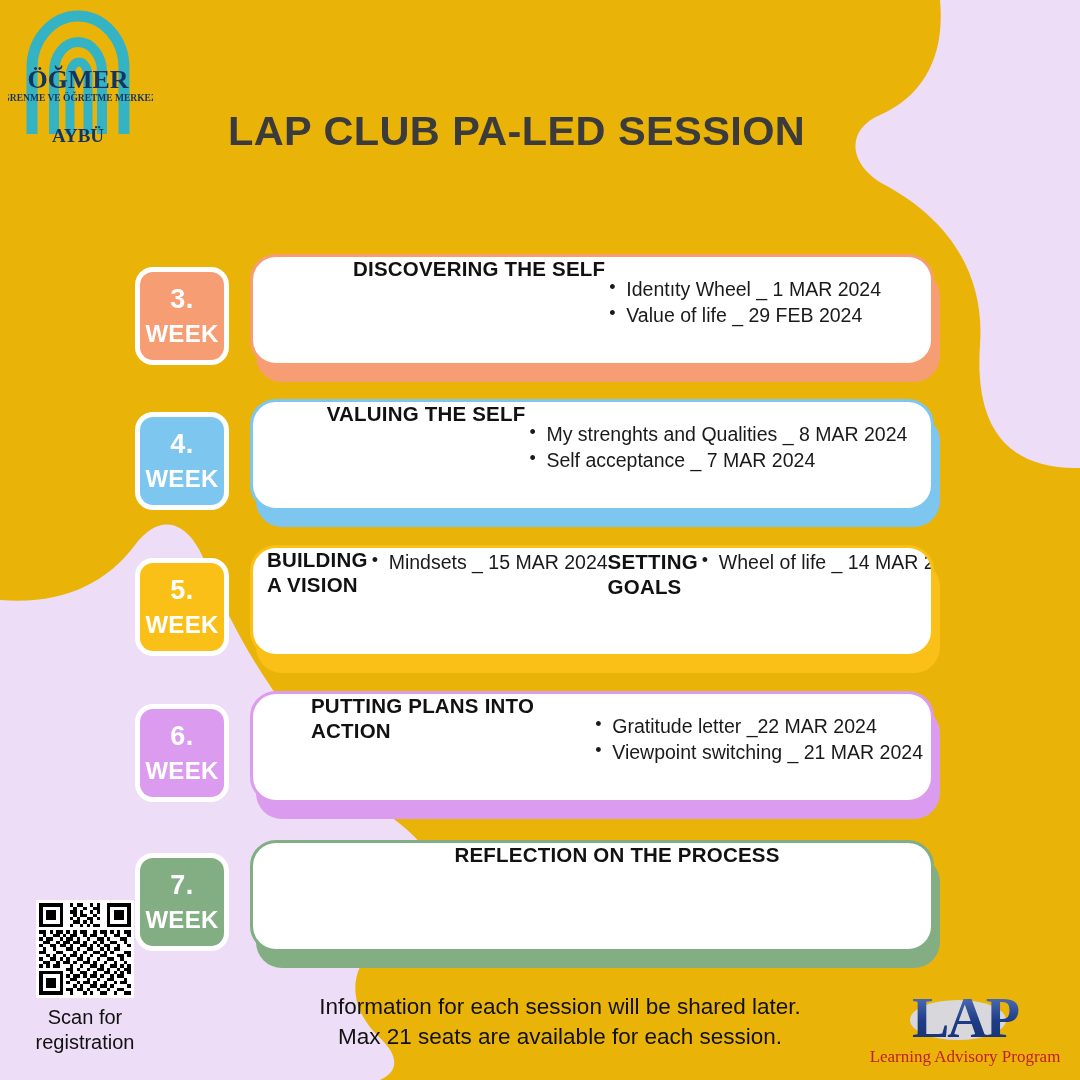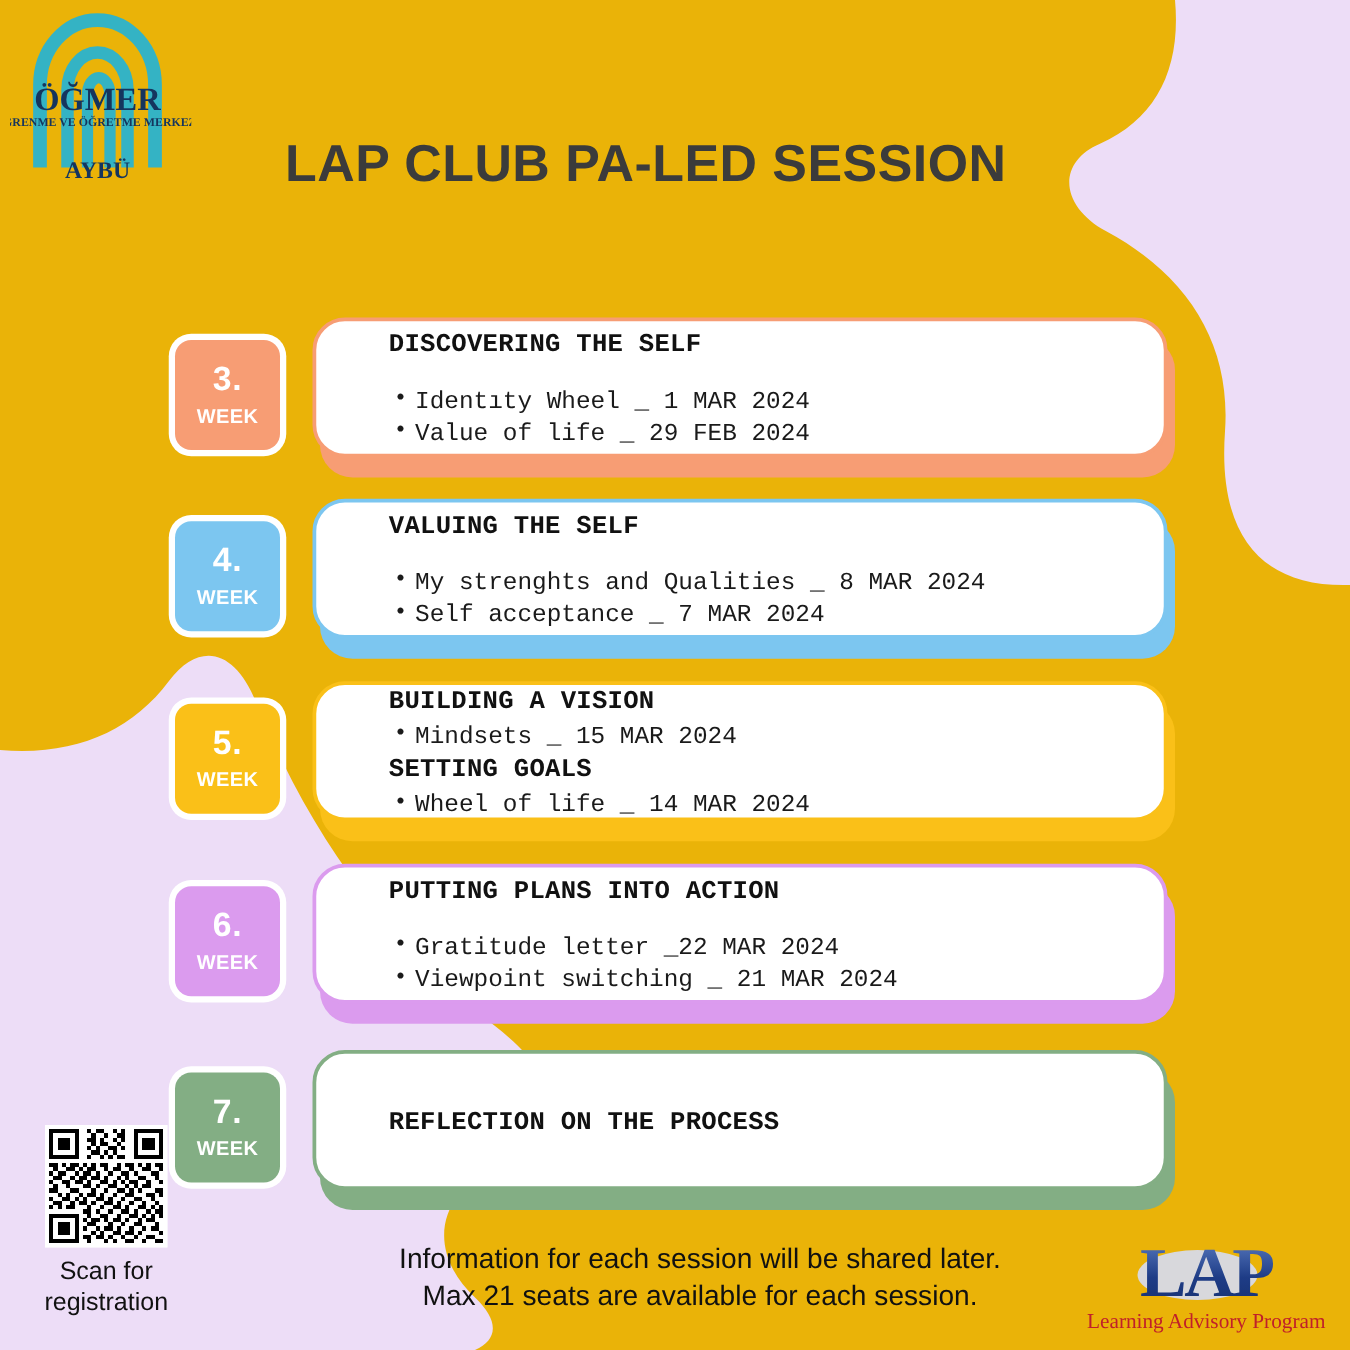--- a/index.html
+++ b/index.html
@@ -85,21 +85,21 @@
     font-weight: bold;
     z-index: 3;
     box-shadow: 0 0 0 5px #ffffff;
   }
   .week-badge .num {
     font-size: 27px;
     line-height: 1;
     letter-spacing: 0.5px;
   }
   .week-badge .lbl {
-    font-size: 16px;
+    font-size: 24px;
     line-height: 1;
     margin-top: 9px;
     letter-spacing: 0.3px;
   }
 
   .week-card-wrap {
     position: absolute;
     left: 110px;
     top: 0;
     width: 690px;
@@ -125,23 +125,21 @@
     box-sizing: border-box;
     overflow: hidden;
   }
   .card-inner {
     position: absolute;
     left: 58px;
     top: 0;
     right: 8px;
     height: 112px;
     display: flex;
-    flex-direction: column;
     justify-content: center;
-    font-family: Liberation Mono, monospace;
   }
   .card-inner.tight { justify-content: center; }
 
   .card-title {
     font-size: 20.5px;
     font-weight: bold;
     color: #111111;
     letter-spacing: 0.2px;
     line-height: 1.2;
     text-transform: uppercase;

